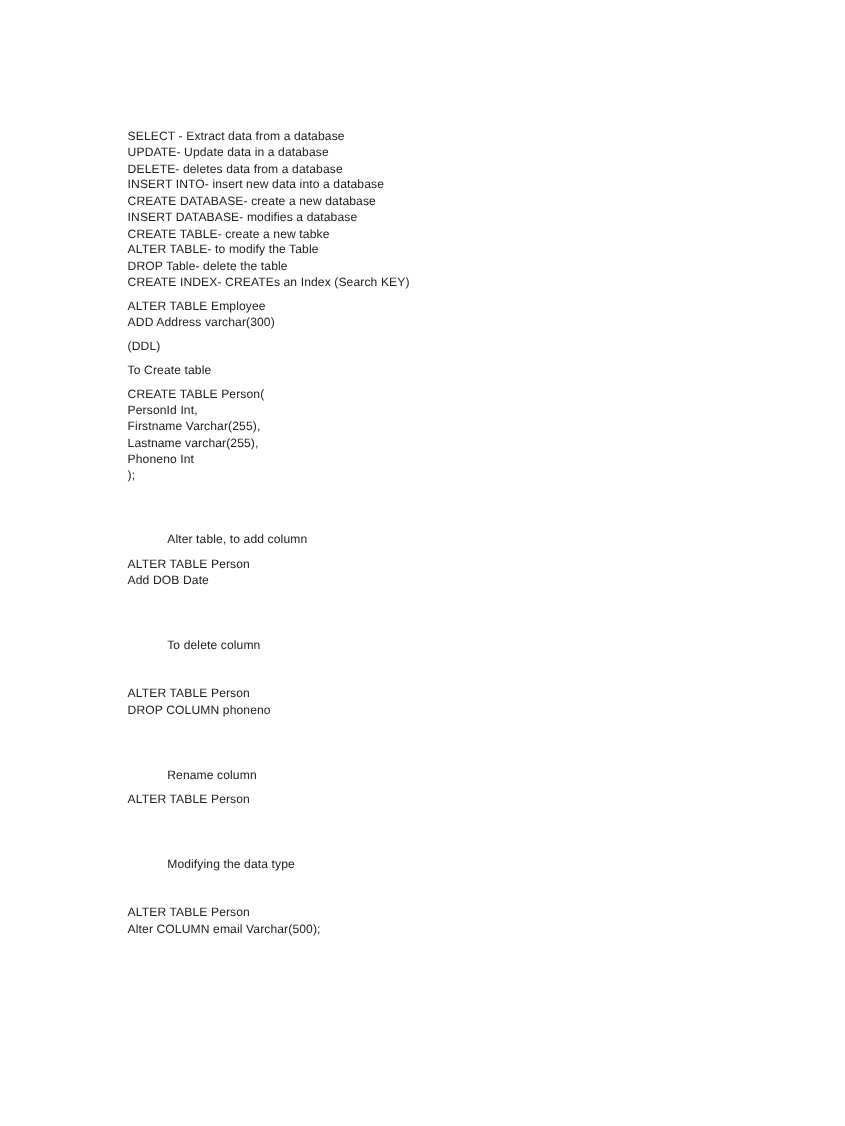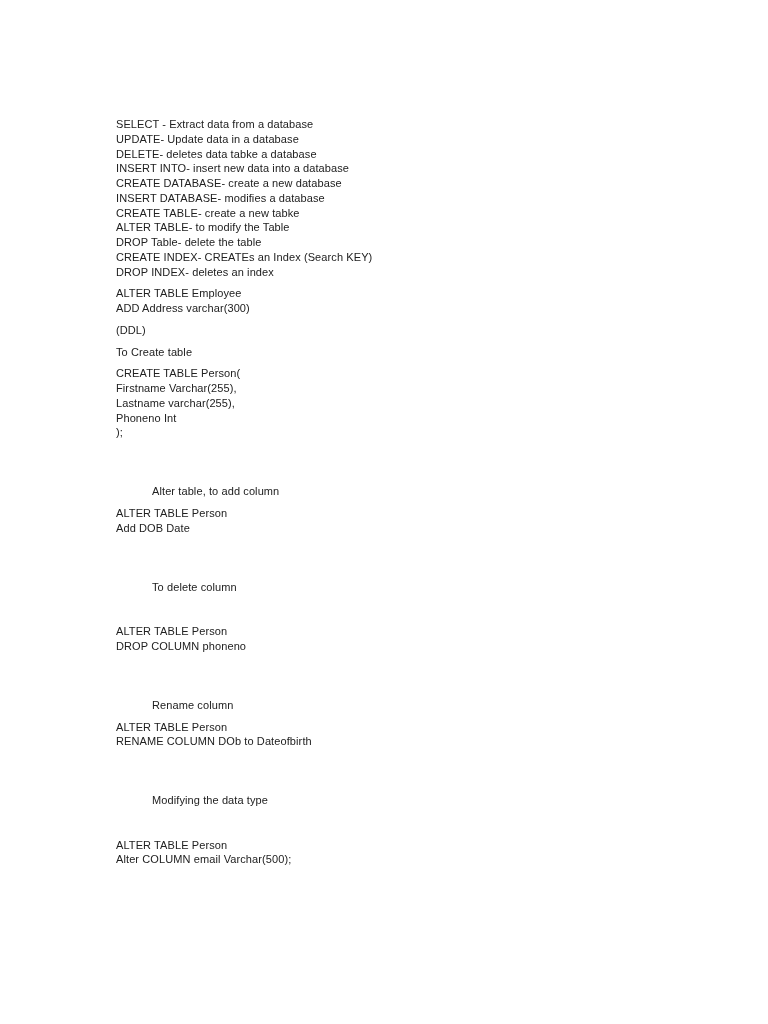--- a/index.html
+++ b/index.html
@@ -37,46 +37,46 @@
 </style>
 </head>
 <body>
 
 <div class="page">
   <div class="text-column">
 
     <div class="block">
       <div class="line">SELECT - Extract data from a database</div>
       <div class="line">UPDATE- Update data in a database</div>
-      <div class="line">DELETE- deletes data tabke a database</div>
+      <div class="line">DELETE- deletes data from a database</div>
       <div class="line">INSERT INTO- insert new data into a database</div>
       <div class="line">CREATE DATABASE- create a new database</div>
       <div class="line">INSERT DATABASE- modifies a database</div>
       <div class="line">CREATE TABLE- create a new tabke</div>
       <div class="line">ALTER TABLE- to modify the Table</div>
       <div class="line">DROP Table- delete the table</div>
       <div class="line">CREATE INDEX- CREATEs an Index (Search KEY)</div>
-      <div class="line">DROP INDEX- deletes an index</div>
     </div>
 
     <div class="block gap-1">
       <div class="line">ALTER TABLE Employee</div>
       <div class="line">ADD Address varchar(300)</div>
     </div>
 
     <div class="block gap-1">
       <div class="line">(DDL)</div>
     </div>
 
     <div class="block gap-1">
       <div class="line">To Create table</div>
     </div>
 
     <div class="block gap-1">
       <div class="line">CREATE TABLE Person(</div>
+      <div class="line">PersonId Int,</div>
       <div class="line">Firstname Varchar(255),</div>
       <div class="line">Lastname varchar(255),</div>
       <div class="line">Phoneno Int</div>
       <div class="line">);</div>
     </div>
 
     <div class="block bold gap-3">
       <div class="line">Alter table, to add column</div>
     </div>
 
@@ -93,21 +93,20 @@
       <div class="line">ALTER TABLE Person</div>
       <div class="line">DROP COLUMN phoneno</div>
     </div>
 
     <div class="block bold gap-3">
       <div class="line">Rename column</div>
     </div>
 
     <div class="block gap-1">
       <div class="line">ALTER TABLE Person</div>
-      <div class="line">RENAME COLUMN DOb to Dateofbirth</div>
     </div>
 
     <div class="block bold gap-3">
       <div class="line">Modifying the data type</div>
     </div>
 
     <div class="block gap-2">
       <div class="line">ALTER TABLE Person</div>
       <div class="line">Alter COLUMN email Varchar(500);</div>
     </div>

